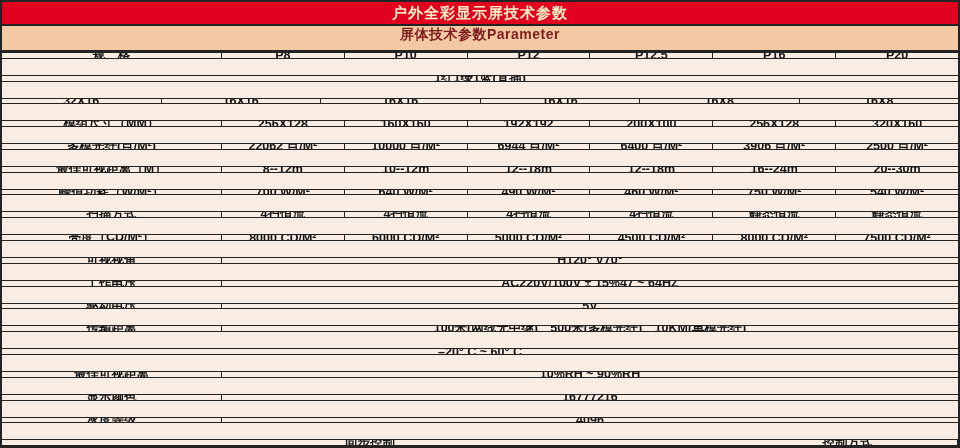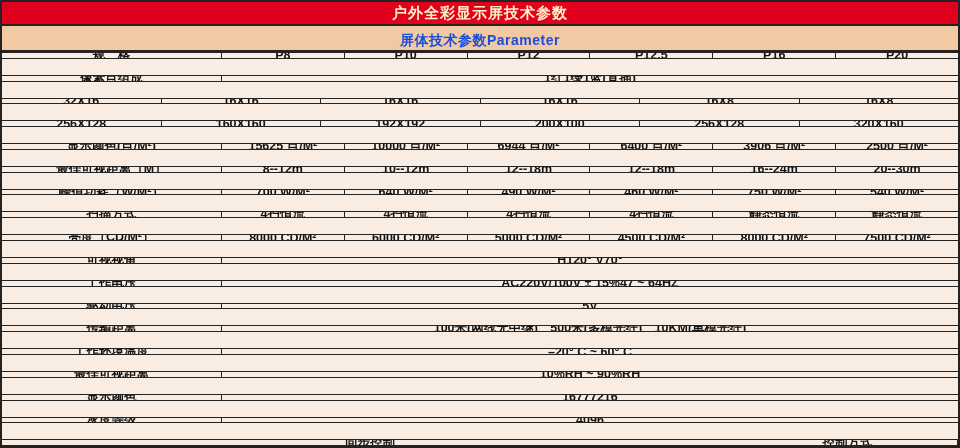--- a/index.html
+++ b/index.html
@@ -21,22 +21,22 @@
     background:var(--header-bg,#e2001f);
     border-bottom:2px solid var(--line,#232323);
     display:flex;align-items:center;justify-content:center;
     color:var(--header-text,#fdf2c5);
     font-size:15px;font-weight:700;letter-spacing:1px;
   }
   .sub-header{
     height:24px;flex:none;
     background:var(--subheader-bg,#f2c9a2);
     border-bottom:2px solid var(--line,#232323);
-    display:flex;align-items:flex-end;justify-content:center;
-    color:#1d4ed8;font-size:14px;font-weight:700;letter-spacing:.5px;
+    display:flex;align-items:flex-start;justify-content:center;
+    color:#7f1d1d;font-size:14px;font-weight:700;letter-spacing:.5px;
   }
   .rows{
     flex:1;display:flex;flex-direction:column;gap:16px;min-height:0;
   }
   .row{
     flex:1 1 0;min-height:0;
     display:flex;
     border-top:1px solid var(--line,#232323);
     border-bottom:1px solid var(--line,#232323);
     background:var(--cell-bg,#f9ece2);
@@ -73,45 +73,45 @@
       <div class="cell label-cell">规　格</div>
       <div class="cell val">P8</div>
       <div class="cell val">P10</div>
       <div class="cell val">P12</div>
       <div class="cell val">P12.5</div>
       <div class="cell val">P16</div>
       <div class="cell val">P20</div>
     </div>
 
     <div class="row">
-      <div class="cell label-cell">像素点组成</div>
       <div class="cell span-cell">1红1绿1蓝(直插)</div>
     </div>
 
     <div class="row">
       <div class="cell val">32X16</div>
       <div class="cell val">16X16</div>
       <div class="cell val">16X16</div>
       <div class="cell val">16X16</div>
       <div class="cell val">16X8</div>
       <div class="cell val">16X8</div>
     </div>
 
     <div class="row">
+      <div class="cell label-cell">模组尺寸（MM）</div>
       <div class="cell val">256X128</div>
       <div class="cell val">160X160</div>
       <div class="cell val">192X192</div>
       <div class="cell val">200X100</div>
       <div class="cell val">256X128</div>
       <div class="cell val">320X160</div>
     </div>
 
     <div class="row">
-      <div class="cell label-cell">显示颜色(点/M²)</div>
-      <div class="cell val">15625 点/M²</div>
+      <div class="cell label-cell">多模光纤(点/M²)</div>
+      <div class="cell val">22062 点/M²</div>
       <div class="cell val">10000 点/M²</div>
       <div class="cell val">6944 点/M²</div>
       <div class="cell val">6400 点/M²</div>
       <div class="cell val">3906 点/M²</div>
       <div class="cell val">2500 点/M²</div>
     </div>
 
     <div class="row">
       <div class="cell label-cell">最佳可视距离（M）</div>
       <div class="cell val">8--12m</div>
@@ -166,21 +166,20 @@
       <div class="cell label-cell">驱动电压</div>
       <div class="cell span-cell">5V</div>
     </div>
 
     <div class="row">
       <div class="cell label-cell">传输距离</div>
       <div class="cell span-cell">100米(网线无中继)、500米(多模光纤)、10KM(单模光纤)</div>
     </div>
 
     <div class="row">
-      <div class="cell label-cell">工作环境温度</div>
       <div class="cell span-cell">–20° C ~ 60° C</div>
     </div>
 
     <div class="row">
       <div class="cell label-cell">最佳可视距离</div>
       <div class="cell span-cell">10%RH ~ 90%RH</div>
     </div>
 
     <div class="row">
       <div class="cell label-cell">显示颜色</div>

